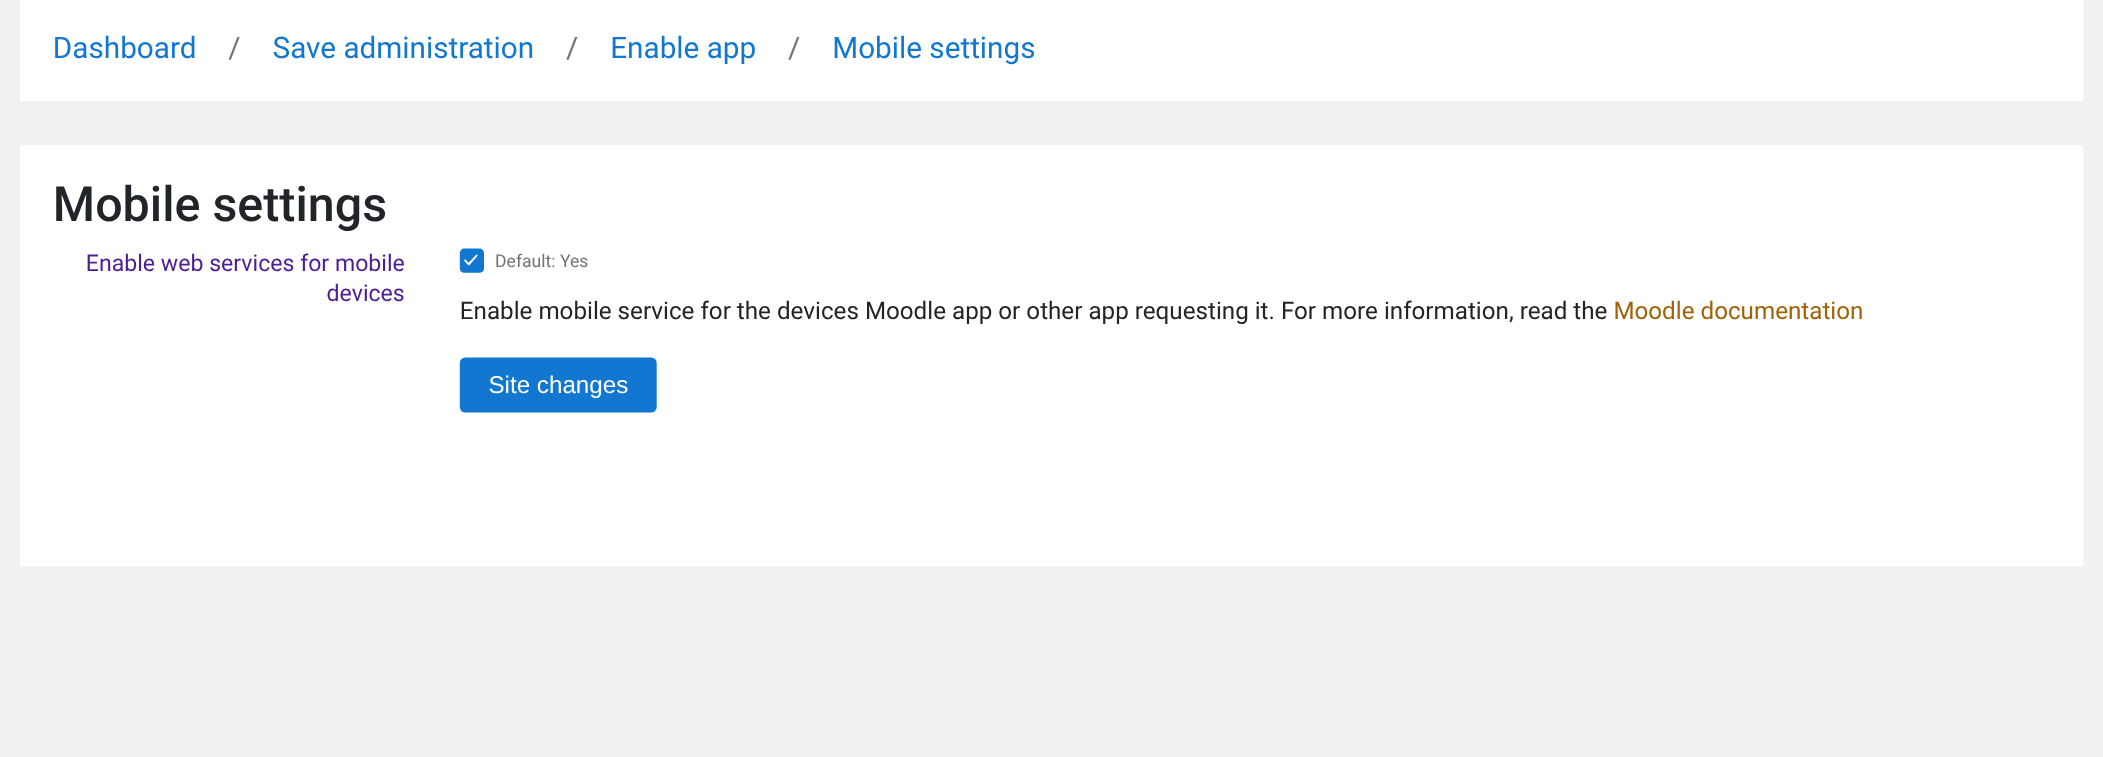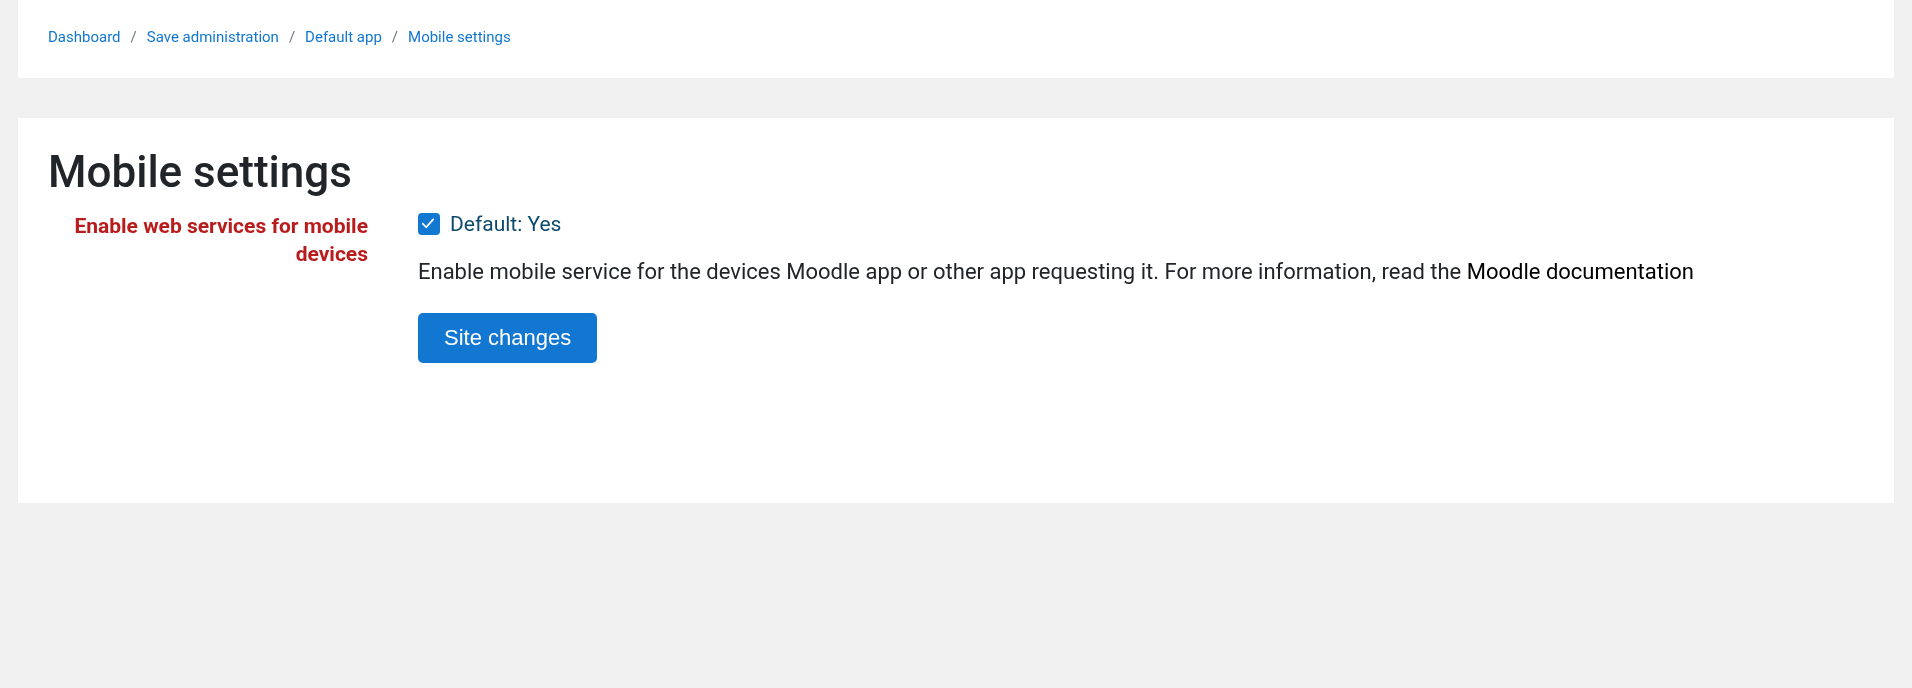--- a/index.html
+++ b/index.html
@@ -9,25 +9,25 @@
       width: 1912px;
       height: 688px;
       overflow: hidden;
     }
     .top-card {
       background: #fff;
       margin: 0 18px;
       padding: 28px 30px 32px 30px;
     }
     .breadcrumb {
-      font-size: 15px;
+      font-size: 27px;
       display: flex;
       align-items: flex-end;
       flex-wrap: wrap;
-      gap: 6px;
+      gap: 25px;
     }
     .breadcrumb a {
       color: #1177d1;
       text-decoration: none;
     }
     .breadcrumb .separator {
       color: #6c757d;
       padding: 0 4px;
     }
     .main-card {
@@ -47,23 +47,22 @@
       margin-top: 6px;
     }
     .label-col {
       width: 340px;
       flex-shrink: 0;
       text-align: right;
       padding-right: 20px;
     }
     .setting-label {
       font-size: 21px;
-      color: #b91c1c;
+      color: #4c1d95;
       line-height: 1.35;
-      font-weight: bold;
     }
     .setting-key {
       font-size: 18px;
       color: #6c757d;
       margin-top: 4px;
     }
     .field-col {
       flex: 1;
       padding-left: 30px;
     }
@@ -81,31 +80,31 @@
       display: flex;
       align-items: center;
       justify-content: center;
       cursor: pointer;
     }
     .checkbox svg {
       width: 14px;
       height: 14px;
     }
     .default-text {
-      font-size: 21px;
-      color: #0c4a6e;
+      font-size: 16px;
+      color: #737373;
     }
     .description {
       font-size: 22px;
       color: #212529;
       line-height: 1.6;
       margin-bottom: 24px;
     }
     .description a {
-      color: #000000;
+      color: #a16207;
       text-decoration: none;
     }
     .save-btn {
       background: #1177d1;
       color: #fff;
       border: none;
       font-size: 22px;
       padding: 12px 26px;
       border-radius: 5px;
       cursor: pointer;
@@ -113,21 +112,21 @@
   </style>
 </head>
 <body>
 
 <div class="top-card">
   <nav class="breadcrumb">
     <a href="#">Dashboard</a>
     <span class="separator">/</span>
     <a href="#">Save administration</a>
     <span class="separator">/</span>
-    <a href="#">Default app</a>
+    <a href="#">Enable app</a>
     <span class="separator">/</span>
     <a href="#">Mobile settings</a>
   </nav>
 </div>
 
 <div class="main-card">
   <h1 class="page-title">Mobile settings</h1>
 
   <div class="setting-row">
     <div class="label-col">

